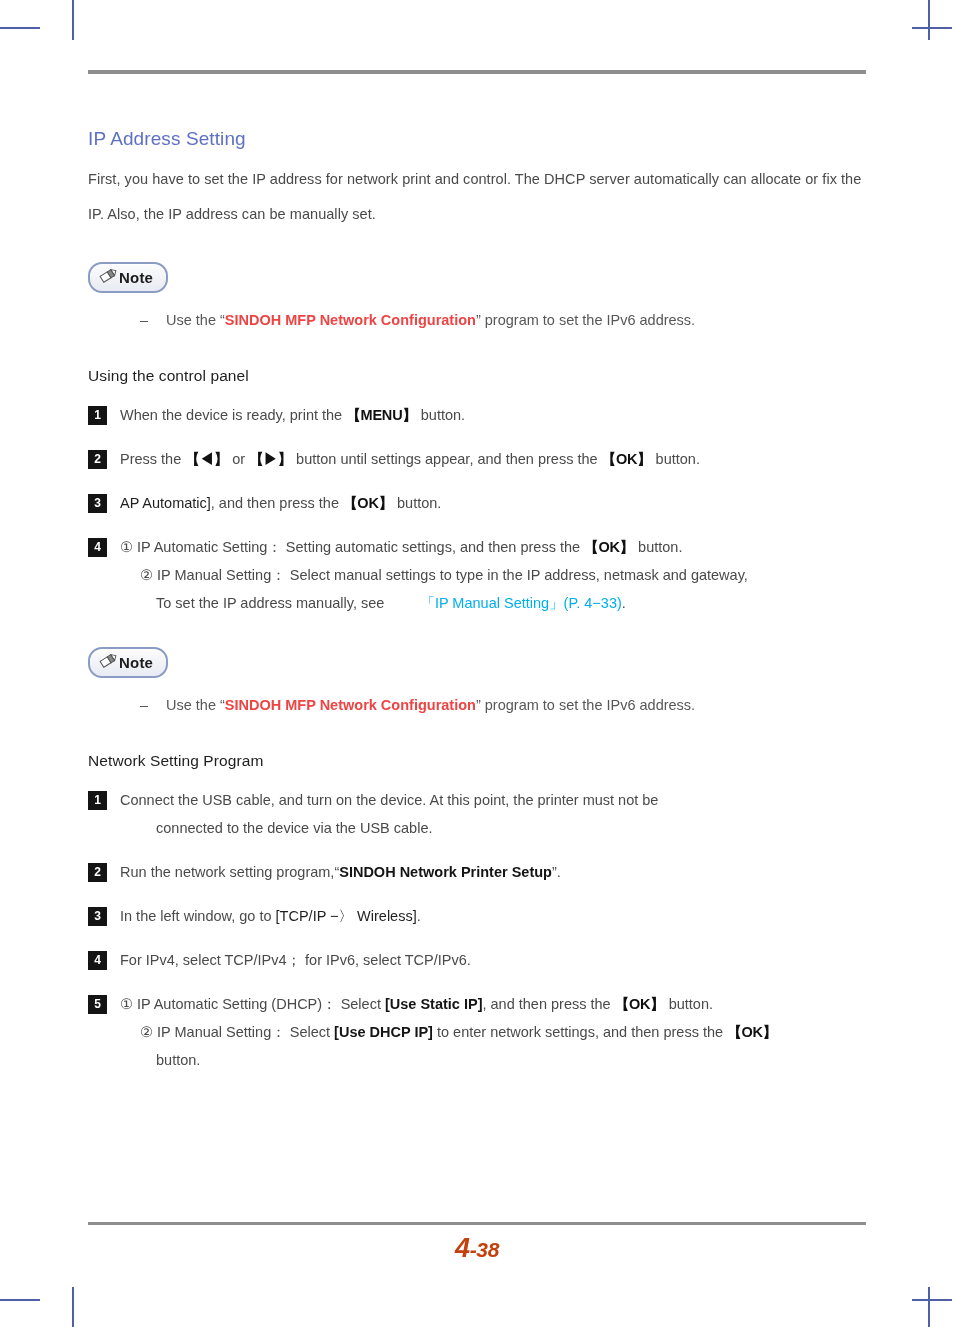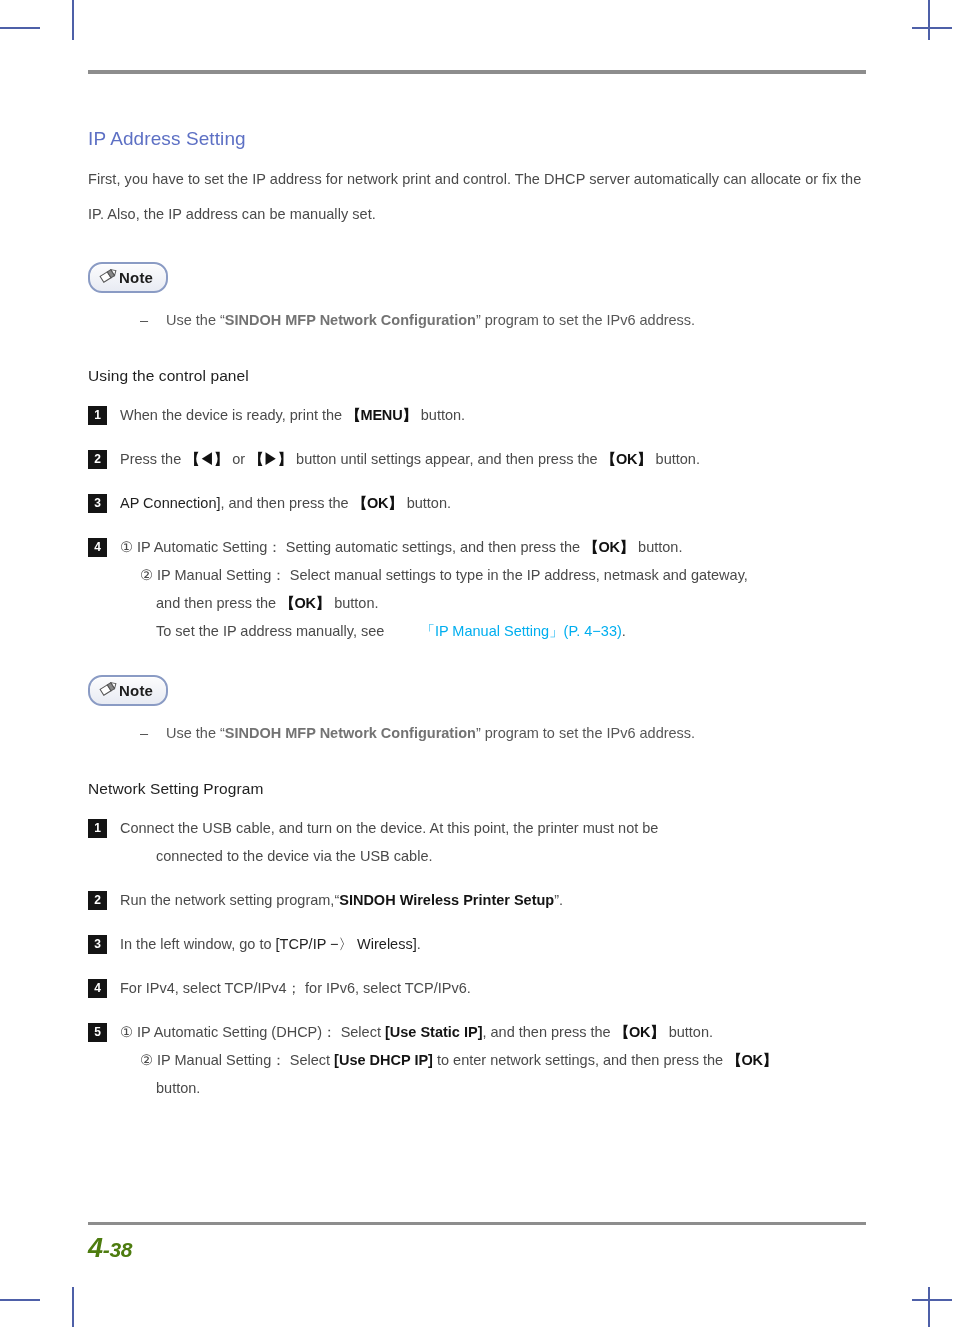--- a/index.html
+++ b/index.html
@@ -98,21 +98,21 @@
     letter-spacing: 0.2px;
   }
   .pencil-icon { display:block; }
   .note-body {
     margin: 14px 0 0 52px;
     font-size: 14.5px;
     line-height: 26px;
     color: #575757;
   }
   .note-body .dash { display:inline-block; width: 26px; color:#575757; }
-  .note-body .strong { color:#737373; font-weight: bold; }
+  .note-body .strong { color:#ef4444; font-weight: bold; }
 
   
   h2.sub-title {
     margin: 34px 0 10px 0;
     font-size: 15.5px;
     font-weight: normal;
     color: #1f1f1f;
     letter-spacing: 0.1px;
   }
 
@@ -169,22 +169,23 @@
   }
   .footer-rule {
     height: 3px;
     background: #8d8d8d;
     width: 778px;
   }
   .page-num {
     margin-top: 8px;
     font-style: italic;
     font-weight: bold;
-    color: #4d7c0f;
+    color: #c2410c;
     letter-spacing: -0.3px;
+    text-align: center;
   }
   .page-num .major { font-size: 27px; }
   .page-num .minor { font-size: 21px; }
 </style>
 </head>
 <body>
 
 <div class="page">
 
   <div class="crop v tl-v"></div>
@@ -228,27 +229,26 @@
         <div class="step">
           <span class="step-num">1</span>
           <span class="step-line"><span>When the device is ready, print the </span><span class="kb">【MENU】</span><span> button.</span></span>
         </div>
         <div class="step">
           <span class="step-num">2</span>
           <span class="step-line"><span>Press the </span><span class="kb">【◀】</span><span> or </span><span class="kb">【▶】</span><span> button until settings appear, and then press the </span><span class="kb">【OK】</span><span> button.</span></span>
         </div>
         <div class="step">
           <span class="step-num">3</span>
-          <span class="step-line"><span class="menuitem">AP Connection]</span><span>, and then press the </span><span class="kb">【OK】</span><span> button.</span></span>
+          <span class="step-line"><span class="menuitem">AP Automatic]</span><span>, and then press the </span><span class="kb">【OK】</span><span> button.</span></span>
         </div>
         <div class="step">
           <span class="step-num">4</span>
           <span class="step-line"><span>① IP Automatic Setting： Setting automatic settings, and then press the </span><span class="kb">【OK】</span><span> button.</span></span>
           <span class="step-line indent"><span>② IP Manual Setting： Select manual settings to type in the IP address, netmask and gateway,</span></span>
-          <span class="step-line indent2"><span>and then press the </span><span class="kb">【OK】</span><span> button.</span></span>
           <span class="step-line indent2"><span>To set the IP address manually, see  </span><span class="link">「IP Manual Setting」(P. 4−33)</span><span>.</span></span>
         </div>
       </div>
 
     <div class="note-block">
       <div class="note-badge">
         <span class="pencil-icon">
           <svg width="20" height="17" viewBox="0 0 20 17" xmlns="http://www.w3.org/2000/svg">
             <g transform="rotate(-32 10 8.5)">
               <rect x="2" y="4.5" width="8.5" height="7" fill="#ffffff" stroke="#555555" stroke-width="1"></rect>
@@ -266,21 +266,21 @@
 
     <h2 class="sub-title">Network Setting Program</h2>
     <div id="network-program-steps">
         <div class="step">
           <span class="step-num">1</span>
           <span class="step-line"><span>Connect the USB cable, and turn on the device. At this point, the printer must not be</span></span>
           <span class="step-line indent2"><span>connected to the device via the USB cable.</span></span>
         </div>
         <div class="step">
           <span class="step-num">2</span>
-          <span class="step-line"><span>Run the network setting program,“</span><span class="bold-term">SINDOH Wireless Printer Setup</span><span>”.</span></span>
+          <span class="step-line"><span>Run the network setting program,“</span><span class="bold-term">SINDOH Network Printer Setup</span><span>”.</span></span>
         </div>
         <div class="step">
           <span class="step-num">3</span>
           <span class="step-line"><span>In the left window, go to </span><span class="menuitem">[TCP/IP −〉 Wireless]</span><span>.</span></span>
         </div>
         <div class="step">
           <span class="step-num">4</span>
           <span class="step-line"><span>For IPv4, select TCP/IPv4； for IPv6, select TCP/IPv6.</span></span>
         </div>
         <div class="step">

